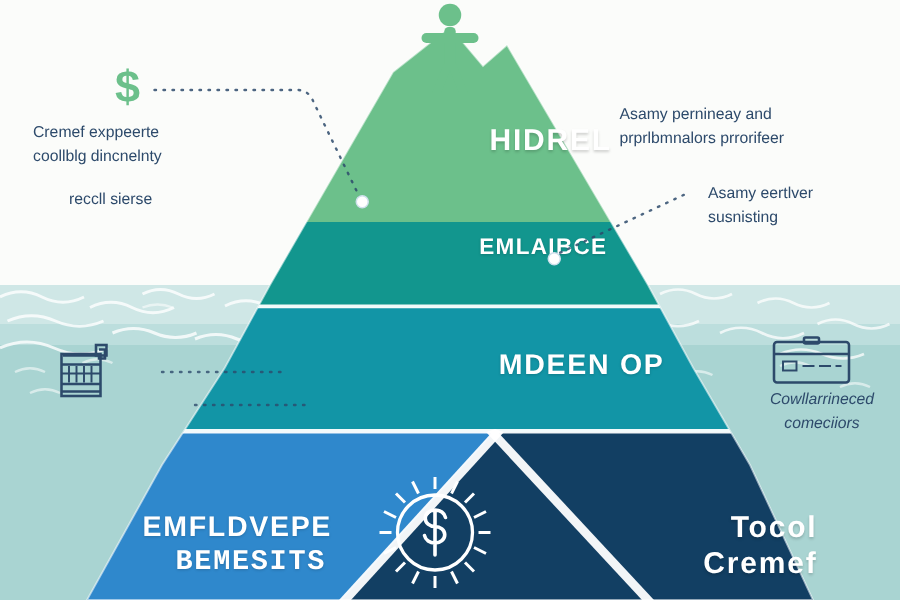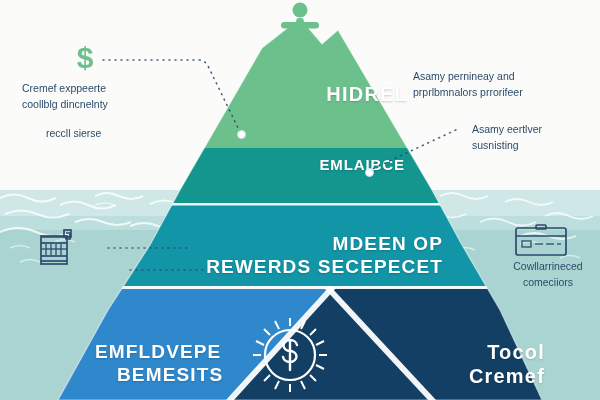--- a/index.html
+++ b/index.html
@@ -49,21 +49,21 @@
   #lbl-benefits{left:95px;top:340px;width:175px;font-size:19px;text-align:left;}
   #lbl-total{left:395px;top:340px;width:150px;font-size:20px;}
 
   
   .anno{
     position:absolute;
     color:#2d4a6b;
     font-size:10.5px;
     line-height:1.55;
   }
-  .anno.italic{}
+  .anno.italic{font-style:italic;}
   .anno-line{display:block;white-space:nowrap;}
   .dot-end{
     position:absolute;
     width:7px;height:7px;border-radius:50%;
     background:#ffffff;
     border:1px solid #cfe0ec;
   }
   .icon{position:absolute;}
 </style>
 </head>
@@ -169,26 +169,25 @@
       <path d="M290 340 v30 M297 345 a7 6 0 0 0 -7 -5 a6.5 5.5 0 0 0 0 11 a6.5 5.5 0 0 1 0 11 a7 6 0 0 1 -7 -5" stroke-width="2.4" stroke-linecap="round"></path>
     </g>
   </svg>
 
   <div class="label" id="lbl-hidden">HIDREL</div>
 
   <div class="label" id="lbl-visible">EMLAIBCE</div>
 
   <div class="label" id="lbl-mid">
     <span class="anno-line">MDEEN OP</span>
-    <span class="anno-line">REWERDS SECEPECET</span>
   </div>
 
   <div class="label" id="lbl-benefits">
     <span class="anno-line">EMFLDVEPE</span>
-    <span class="anno-line" style="padding-left:22px;">BEMESITS</span>
+    <span class="anno-line" style="padding-left:22px;font-family:Liberation Mono, monospace;">BEMESITS</span>
   </div>
 
   <div class="label" id="lbl-total">
     <span class="anno-line">Tocol</span>
     <span class="anno-line">Cremef</span>
   </div>
 
   <svg class="berg" viewBox="0 0 600 400" style="pointer-events:none;">
 
     <path d="M103 60 L198 60 Q206 60 209 68 L240 132" fill="none" stroke="#2d4a6b" stroke-width="1.6" stroke-linecap="round" stroke-dasharray="1 5" opacity=".85"></path>

